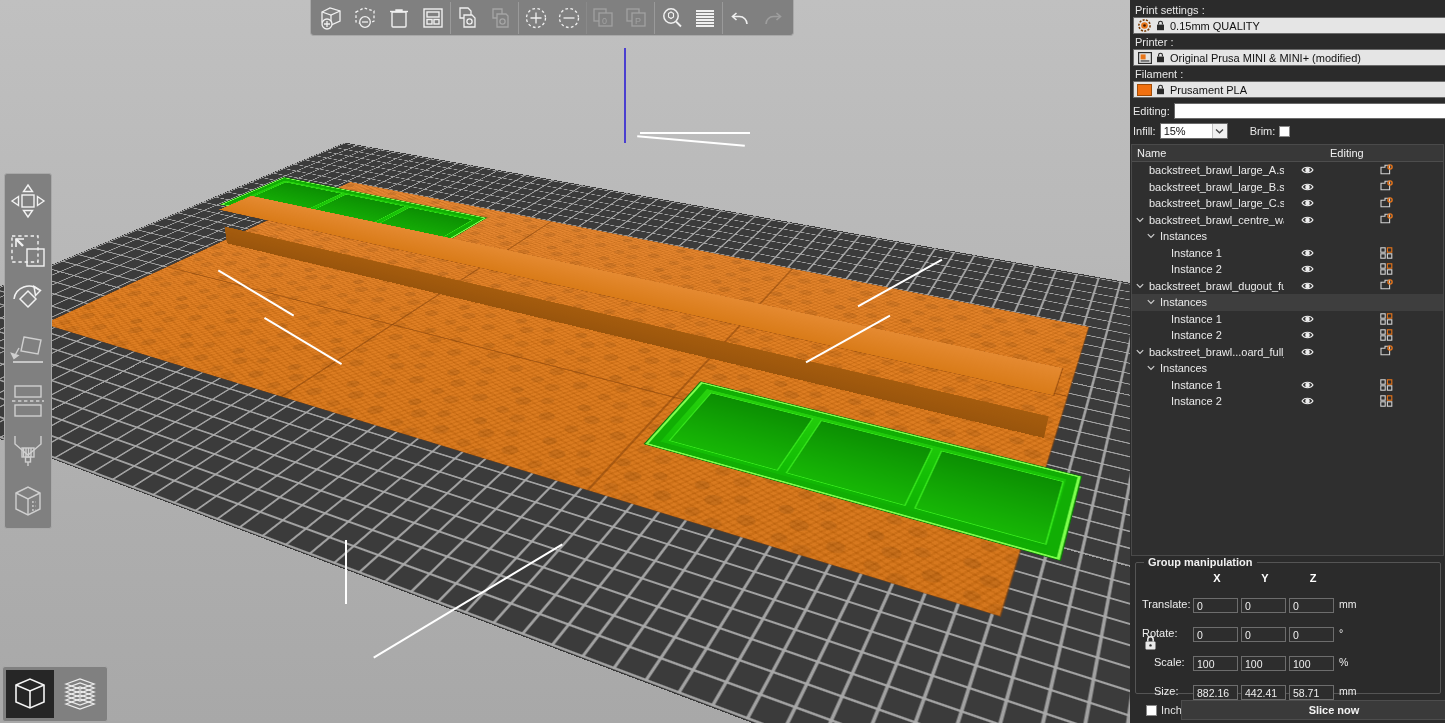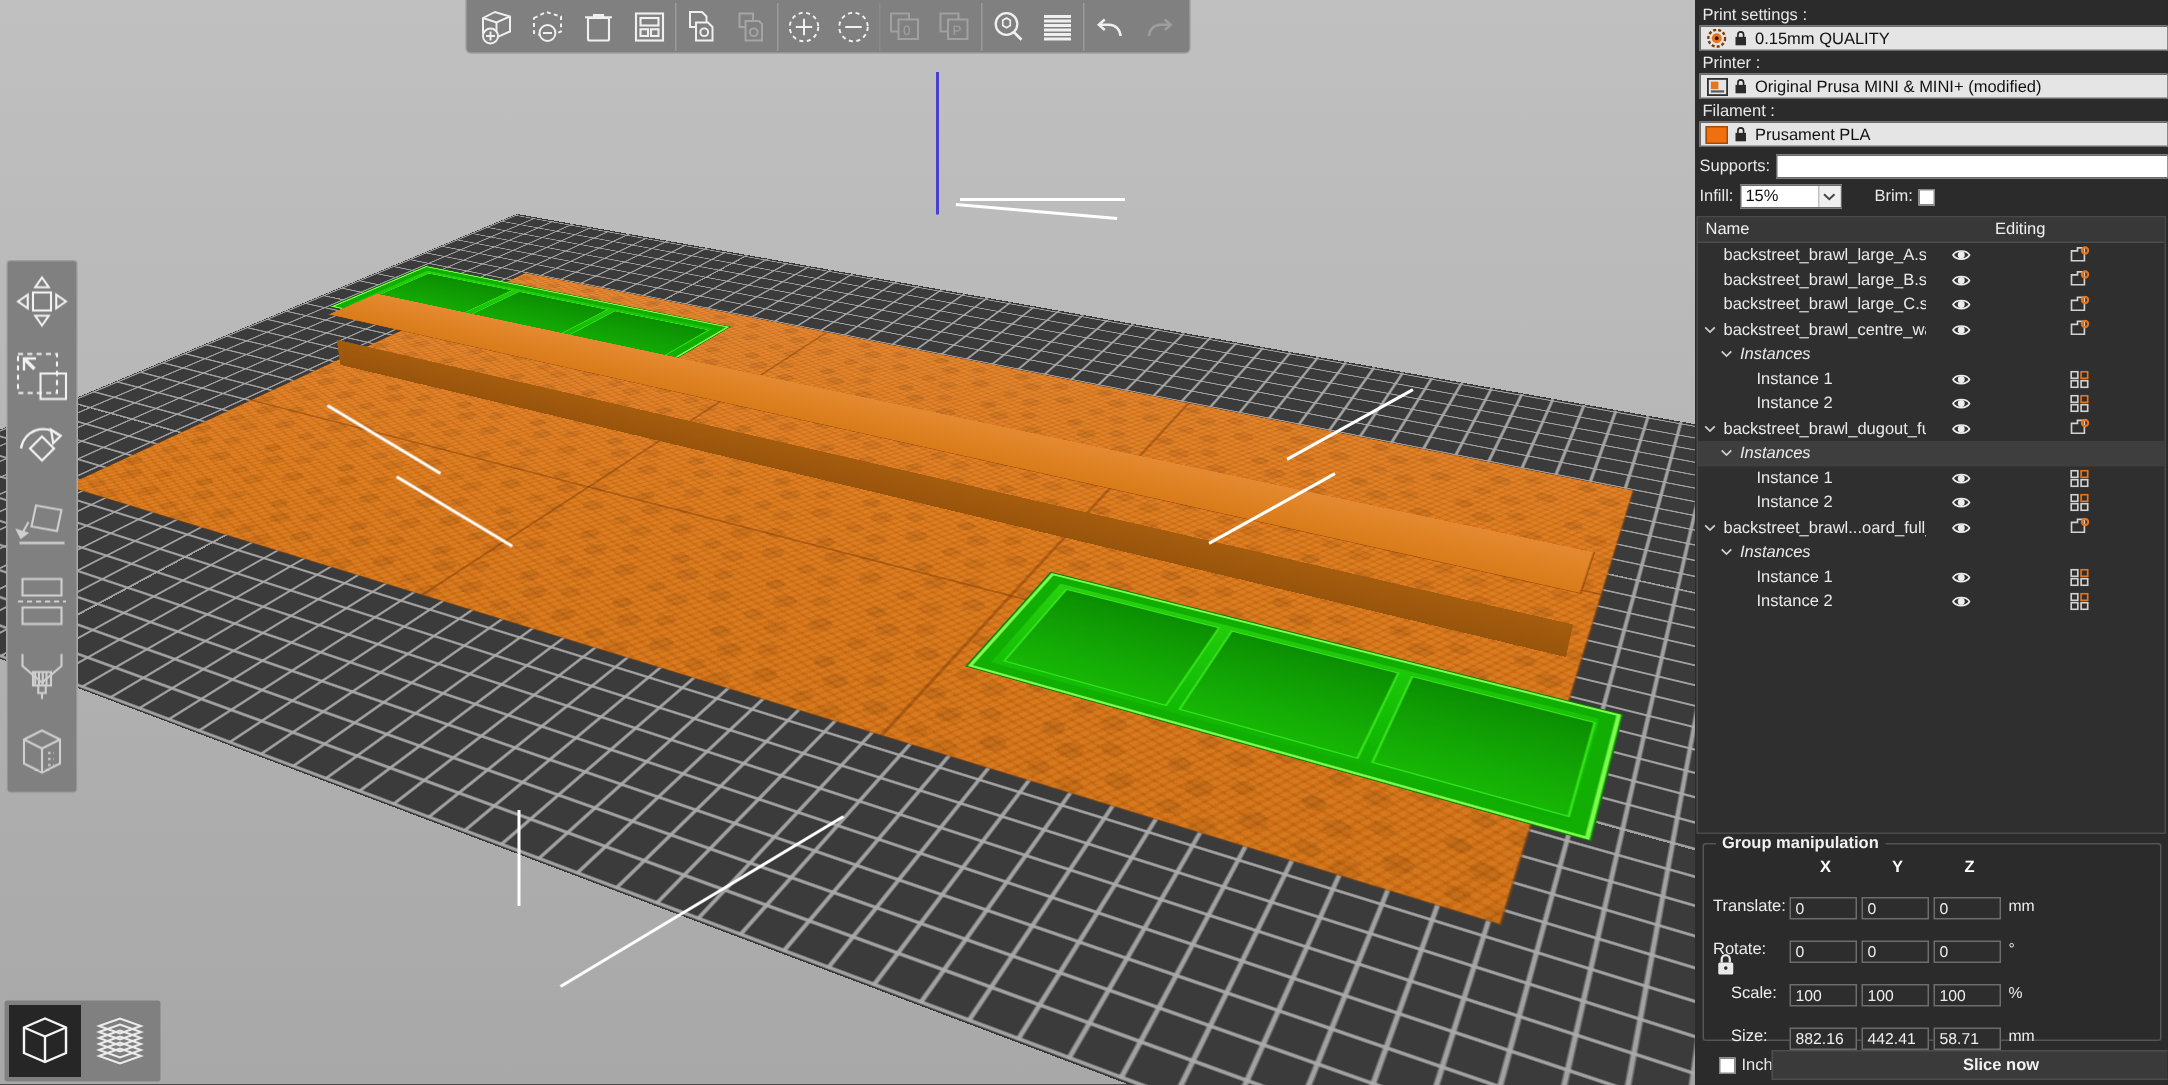--- a/index.html
+++ b/index.html
@@ -238,21 +238,21 @@
     font-size: 11px; color: #eaeaea;
     cursor: pointer;
   }
   .ol-row.sel { background: #3e3e3e; }
   .ol-row .c-name { flex: 1; display: flex; align-items: center; white-space: nowrap; overflow: hidden; }
   .ol-row .c-eye { width: 46px; display: flex; align-items: center; justify-content: center; }
   .ol-row .c-edit { width: 113px; display: flex; align-items: center; justify-content: center; }
   .chev { width: 11px; flex: 0 0 auto; display: flex; align-items: center; justify-content: center; color: #cfcfcf; }
   .chev.blank { visibility: hidden; }
   .indent0 { padding-left: 2px; }
-  .indent1 { padding-left: 13px; font-style: italic; }
+  .indent1 { padding-left: 13px; }
   .indent2 { padding-left: 24px; }
 
   
   #groupman {
     position: absolute; left: 5px; top: 562px;
     width: 306px; height: 132px;
     border: 1px solid #555;
     border-radius: 2px;
   }
   #groupman .legend {
@@ -630,21 +630,21 @@
           <svg width="15" height="15" viewBox="0 0 15 15">
             <circle cx="7.5" cy="7.5" r="6.6" fill="none" stroke="#c4650f" stroke-width="2" stroke-dasharray="2.4 1.7"></circle>
             <circle cx="7.5" cy="7.5" r="4" fill="#e8751a"></circle>
             <circle cx="7.5" cy="7.5" r="1.5" fill="#2b2b2b"></circle>
           </svg>
         </span>
       </div>
     </div>
 
     <div class="row-inline" style="padding-top:4px;">
-      <span class="lbl">Supports:</span>
+      <span class="lbl">Editing:</span>
       <div class="mini-combo" style="flex:1;text-align:right;">
         <span class="mtext">None</span>
         <span class="arrow">
           <svg width="9" height="6" viewBox="0 0 9 6" fill="none" stroke="#444" stroke-width="1.3">
               <path d="M1 1.5 L4.5 4.8 L8 1.5"></path>
             </svg>
         </span>
       </div>
     </div>
 

